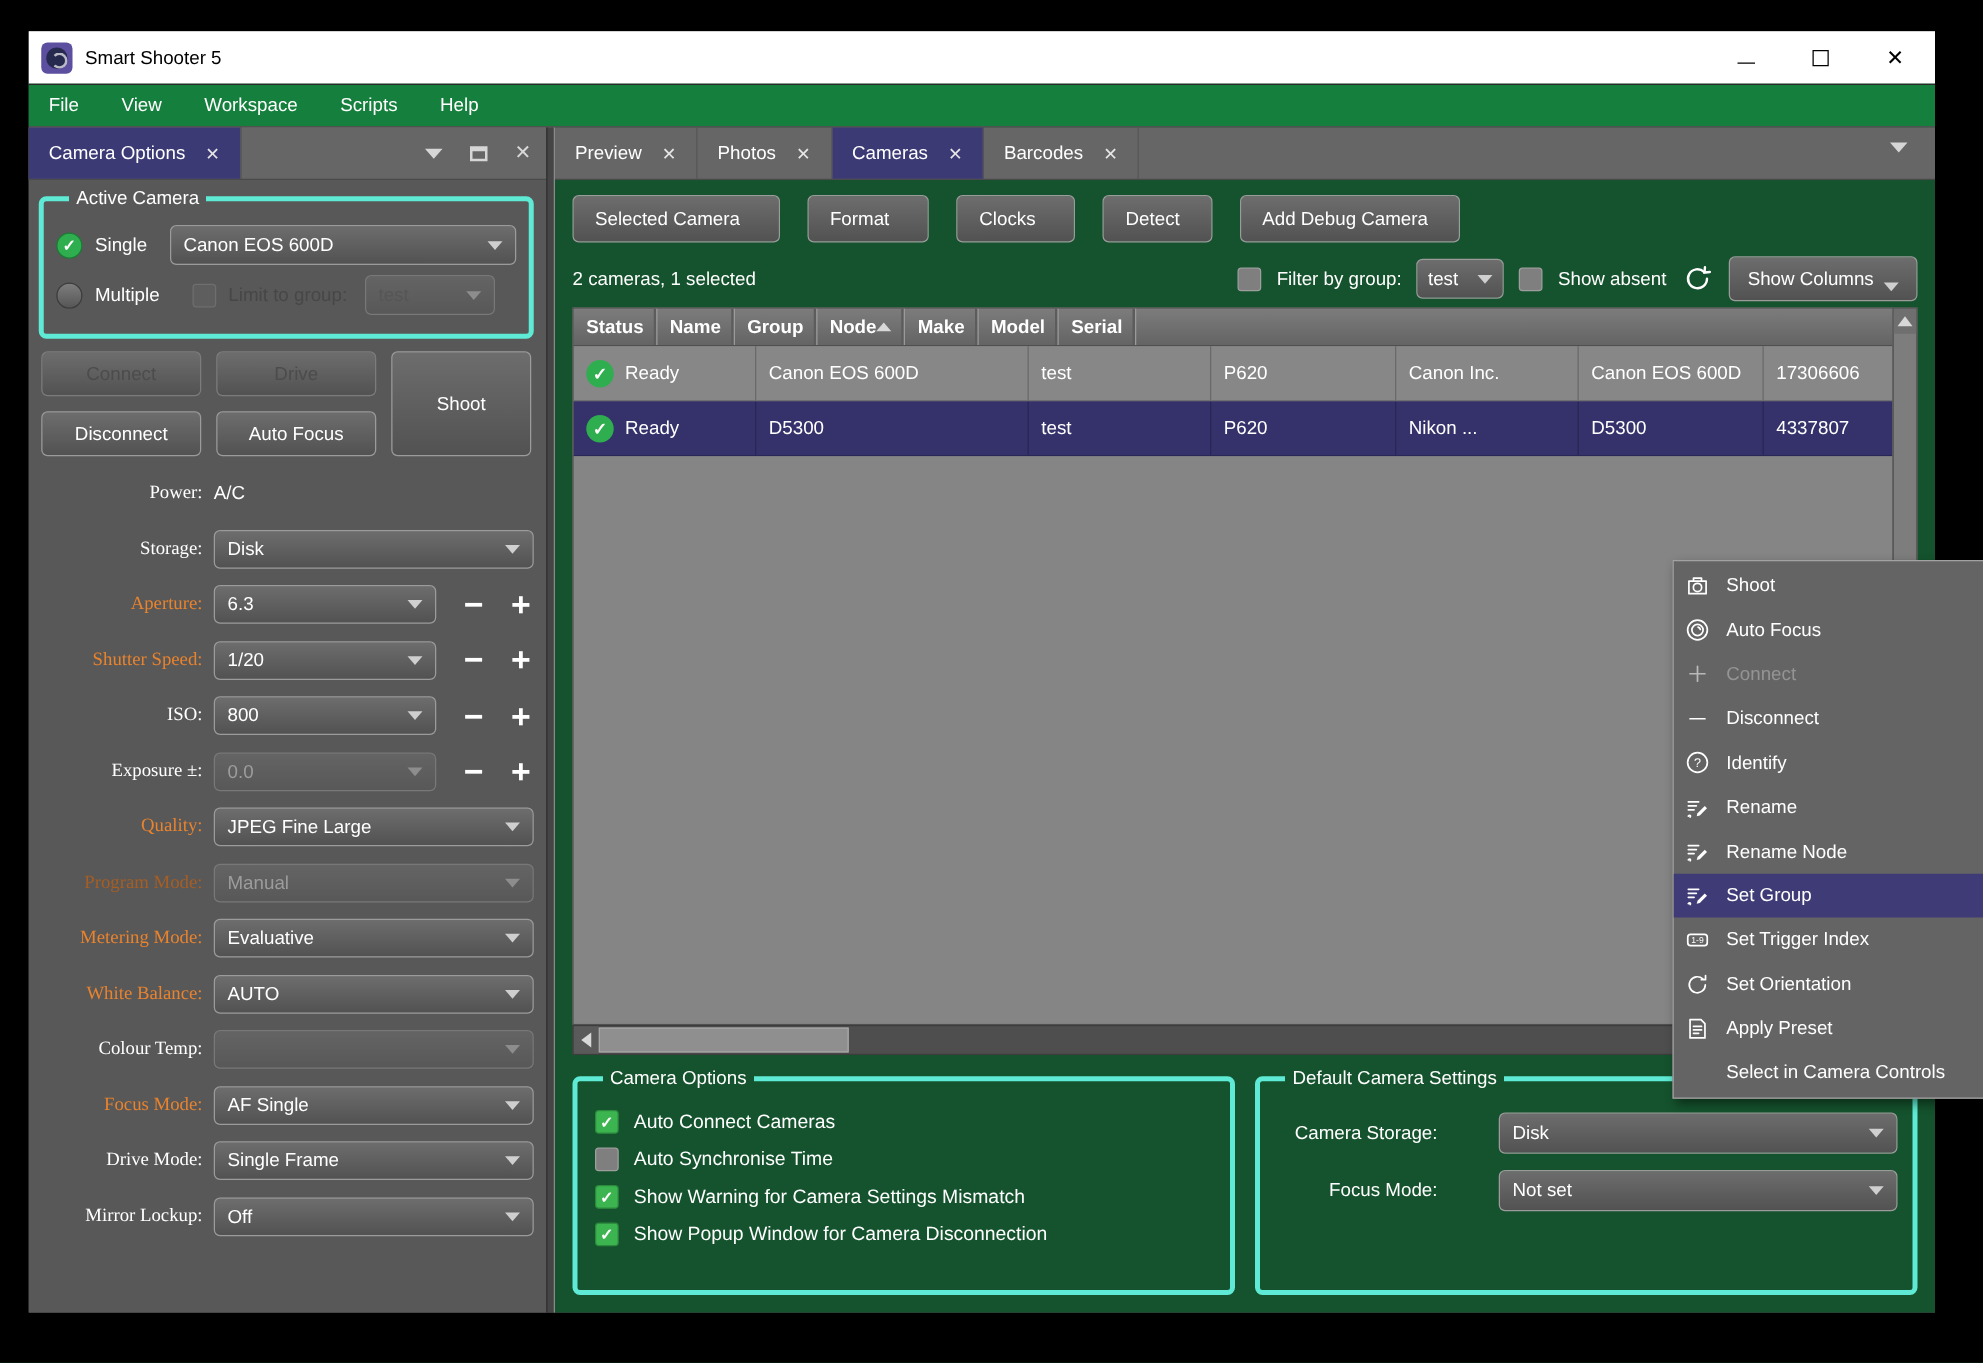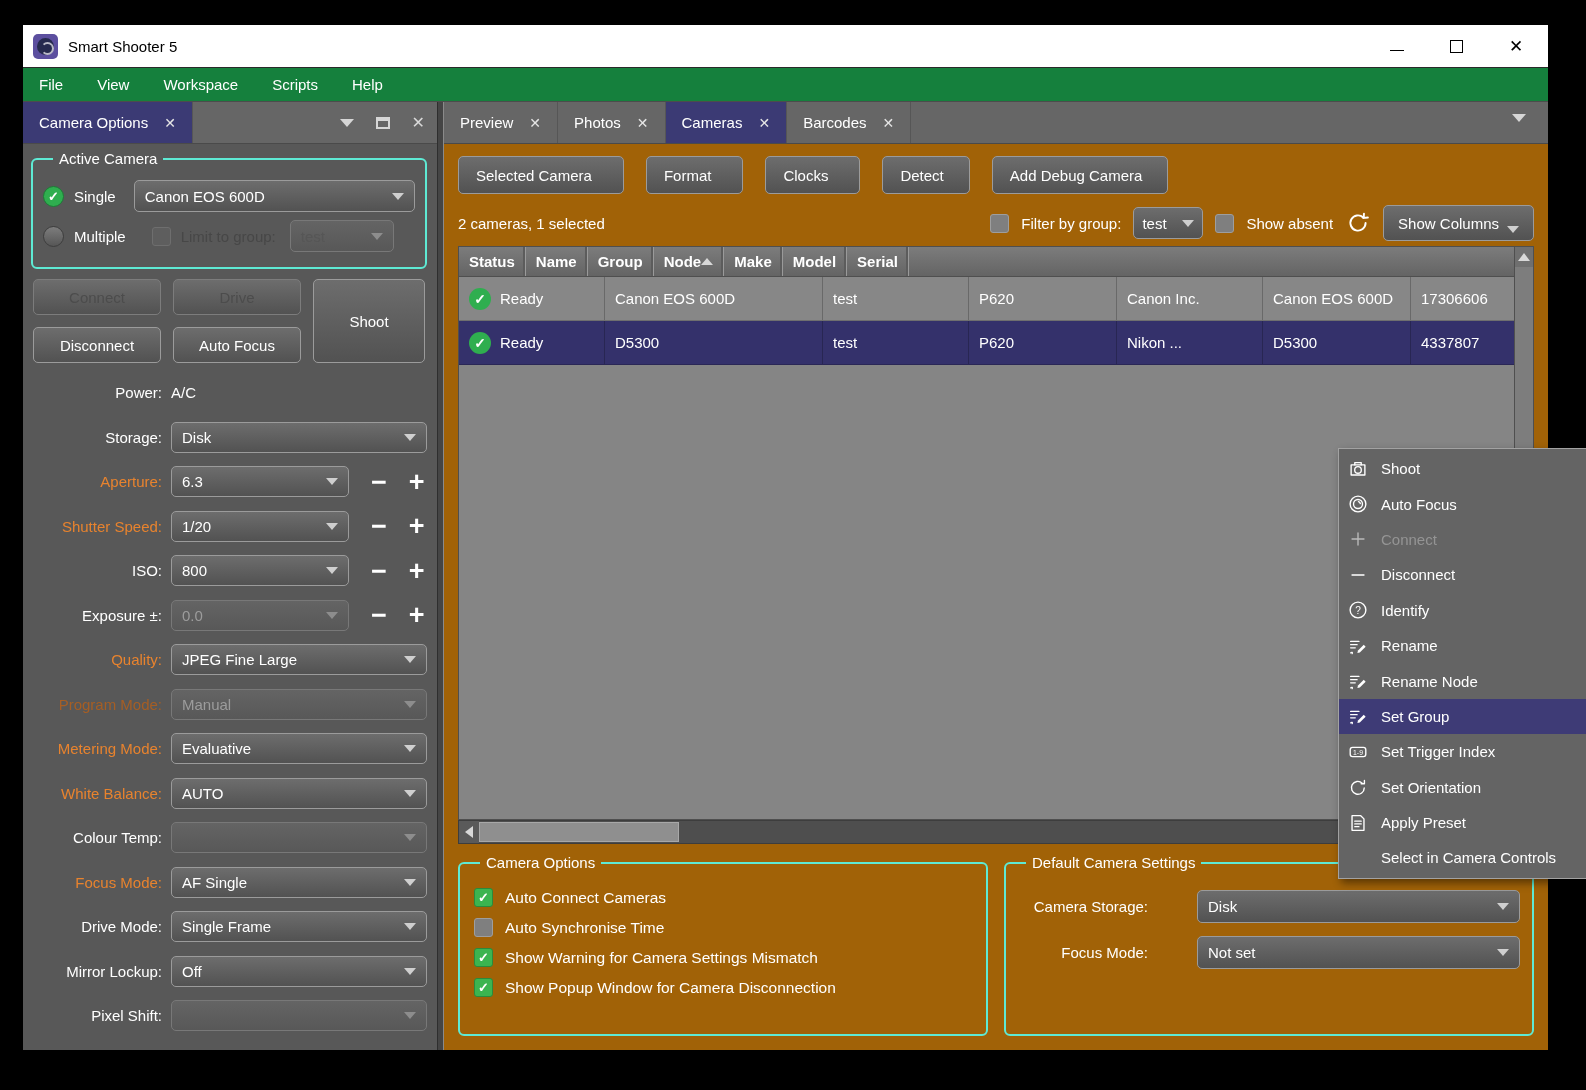--- a/index.html
+++ b/index.html
@@ -42,21 +42,21 @@
   .strip-icons { margin-left:auto; display:flex; align-items:center; gap:22px; padding-right:12px; }
   .tri-down { width:0; height:0; border-left:7px solid transparent; border-right:7px solid transparent;
               border-top:8px solid #d6d6d6; }
   .float-ico { width:14px; height:12px; border:2px solid #d6d6d6; border-top-width:4px; }
   .x-ico { color:#d9d9d9; font-size:16px; line-height:14px; }
 
   
   .left-panel { width:414px; background:#585858; display:flex; flex-direction:column; }
   .left-body { flex:1; padding:6px 10px 0 8px; overflow:hidden; }
 
-  fieldset.gbox { border:2px solid #5eead4; border-radius:6px; color:#fff; padding:6px 8px 10px 8px; }
+  fieldset.gbox { border:4px solid #5eead4; border-radius:6px; color:#fff; padding:6px 8px 10px 8px; }
   fieldset.gbox legend { padding:0 6px; margin-left:12px; font-size:15px; color:#fff; }
 
   .ac-row { display:flex; align-items:center; gap:10px; margin:6px 2px 4px 2px; height:34px; }
   .radio { width:21px; height:21px; border-radius:50%; background:linear-gradient(#7d7d7d,#565656);
            border:1px solid #3d3d3d; flex:0 0 auto; }
   .radio.checked { background:#2fae4f; border-color:#1d7a36; color:#fff; font-size:13px; font-weight:bold;
                    display:flex; align-items:center; justify-content:center; }
   .lbl { font-size:15px; color:#fff; white-space:nowrap; }
   .lbl.dis { color:#474747; }
 
@@ -76,34 +76,34 @@
   .btn { background:linear-gradient(#6d6d6d,#525252); border:1px solid #9b9b9b; border-radius:5px;
          color:#fff; font-size:15px; display:flex; align-items:center; justify-content:center; }
   .btn.dis { color:#4c4c4c; border-color:#7c7c7c; }
 
   .btn-grid { display:grid; grid-template-columns:128px 128px 1fr; grid-template-rows:36px 36px;
               gap:12px; margin:10px 2px 0 2px; }
   .btn-shoot { grid-column:3; grid-row:1 / span 2; }
 
   .settings { margin-top:14px; }
   .setting-row { display:flex; align-items:center; height:31px; margin-bottom:13.5px; }
-  .setting-label { width:140px; text-align:right; padding-right:9px; font-size:15px; color:#fff; flex:0 0 auto; }
+  .setting-label { width:140px; text-align:right; padding-right:9px; font-size:15px; color:#fff; flex:0 0 auto;font-family:Liberation Serif, serif; }
   .setting-row.accent .setting-label { color:#e8832e; }
   .setting-row.accent.disabled .setting-label { color:#a65e24; }
   .setting-value-text { display:none; font-size:15px; color:#fff; }
   .setting-row.type-text .setting-value-text { display:inline; }
   .ss-select { height:31px; }
   .setting-row.type-select .ss-select { width:256px; }
   .setting-row.type-select-stepper .ss-select { width:178px; }
   .setting-row.disabled .ss-select { border-color:#787878; color:#9c9c9c; background:linear-gradient(#646464,#585858); }
   .setting-row.disabled .ss-select .arr { border-top-color:#8d8d8d; }
   .stepper { color:#fff; font-size:27px; font-weight:bold; line-height:28px; margin-left:22px; cursor:default; }
 
   
-  .right-panel { flex:1; background:#a16207; display:flex; flex-direction:column; position:relative; min-width:0; }
+  .right-panel { flex:1; background:#14532d; display:flex; flex-direction:column; position:relative; min-width:0; }
   .rp-body { flex:1; display:flex; flex-direction:column; padding:0 14px; min-height:0; }
 
   .toolbar { display:flex; gap:22px; padding:12px 0 10px 0; }
   .tbtn { height:38px; padding:0 17px; gap:8px; }
   .tbtn .arr { align-self:flex-end; margin-bottom:6px; margin-left:6px; }
 
   .statusrow { display:flex; align-items:center; height:38px; font-size:15px; color:#fff; }
   .statusrow .right-cluster { margin-left:auto; display:flex; align-items:center; gap:12px; }
   .mini-select { height:32px; width:70px; padding:0 8px; }
   .sc-btn { height:36px; padding:0 14px; gap:8px; }
@@ -372,29 +372,20 @@
             <div class="setting-row type-select">
               <span class="setting-label">Mirror Lockup:</span>
 
               <span class="ctl ss-select">
                 <span>Off</span>
                 <span class="arr"></span>
               </span>
 
             </div>
 
-            <div class="setting-row disabled type-select">
-              <span class="setting-label">Pixel Shift:</span>
-
-              <span class="ctl ss-select">
-                <span></span>
-                <span class="arr"></span>
-              </span>
-
-            </div>
           </div>
       </div>
     </div>
 
     <div class="splitter"></div>
 
     <div class="right-panel">
       <div class="dockstrip">
 
           <div class="tab">

